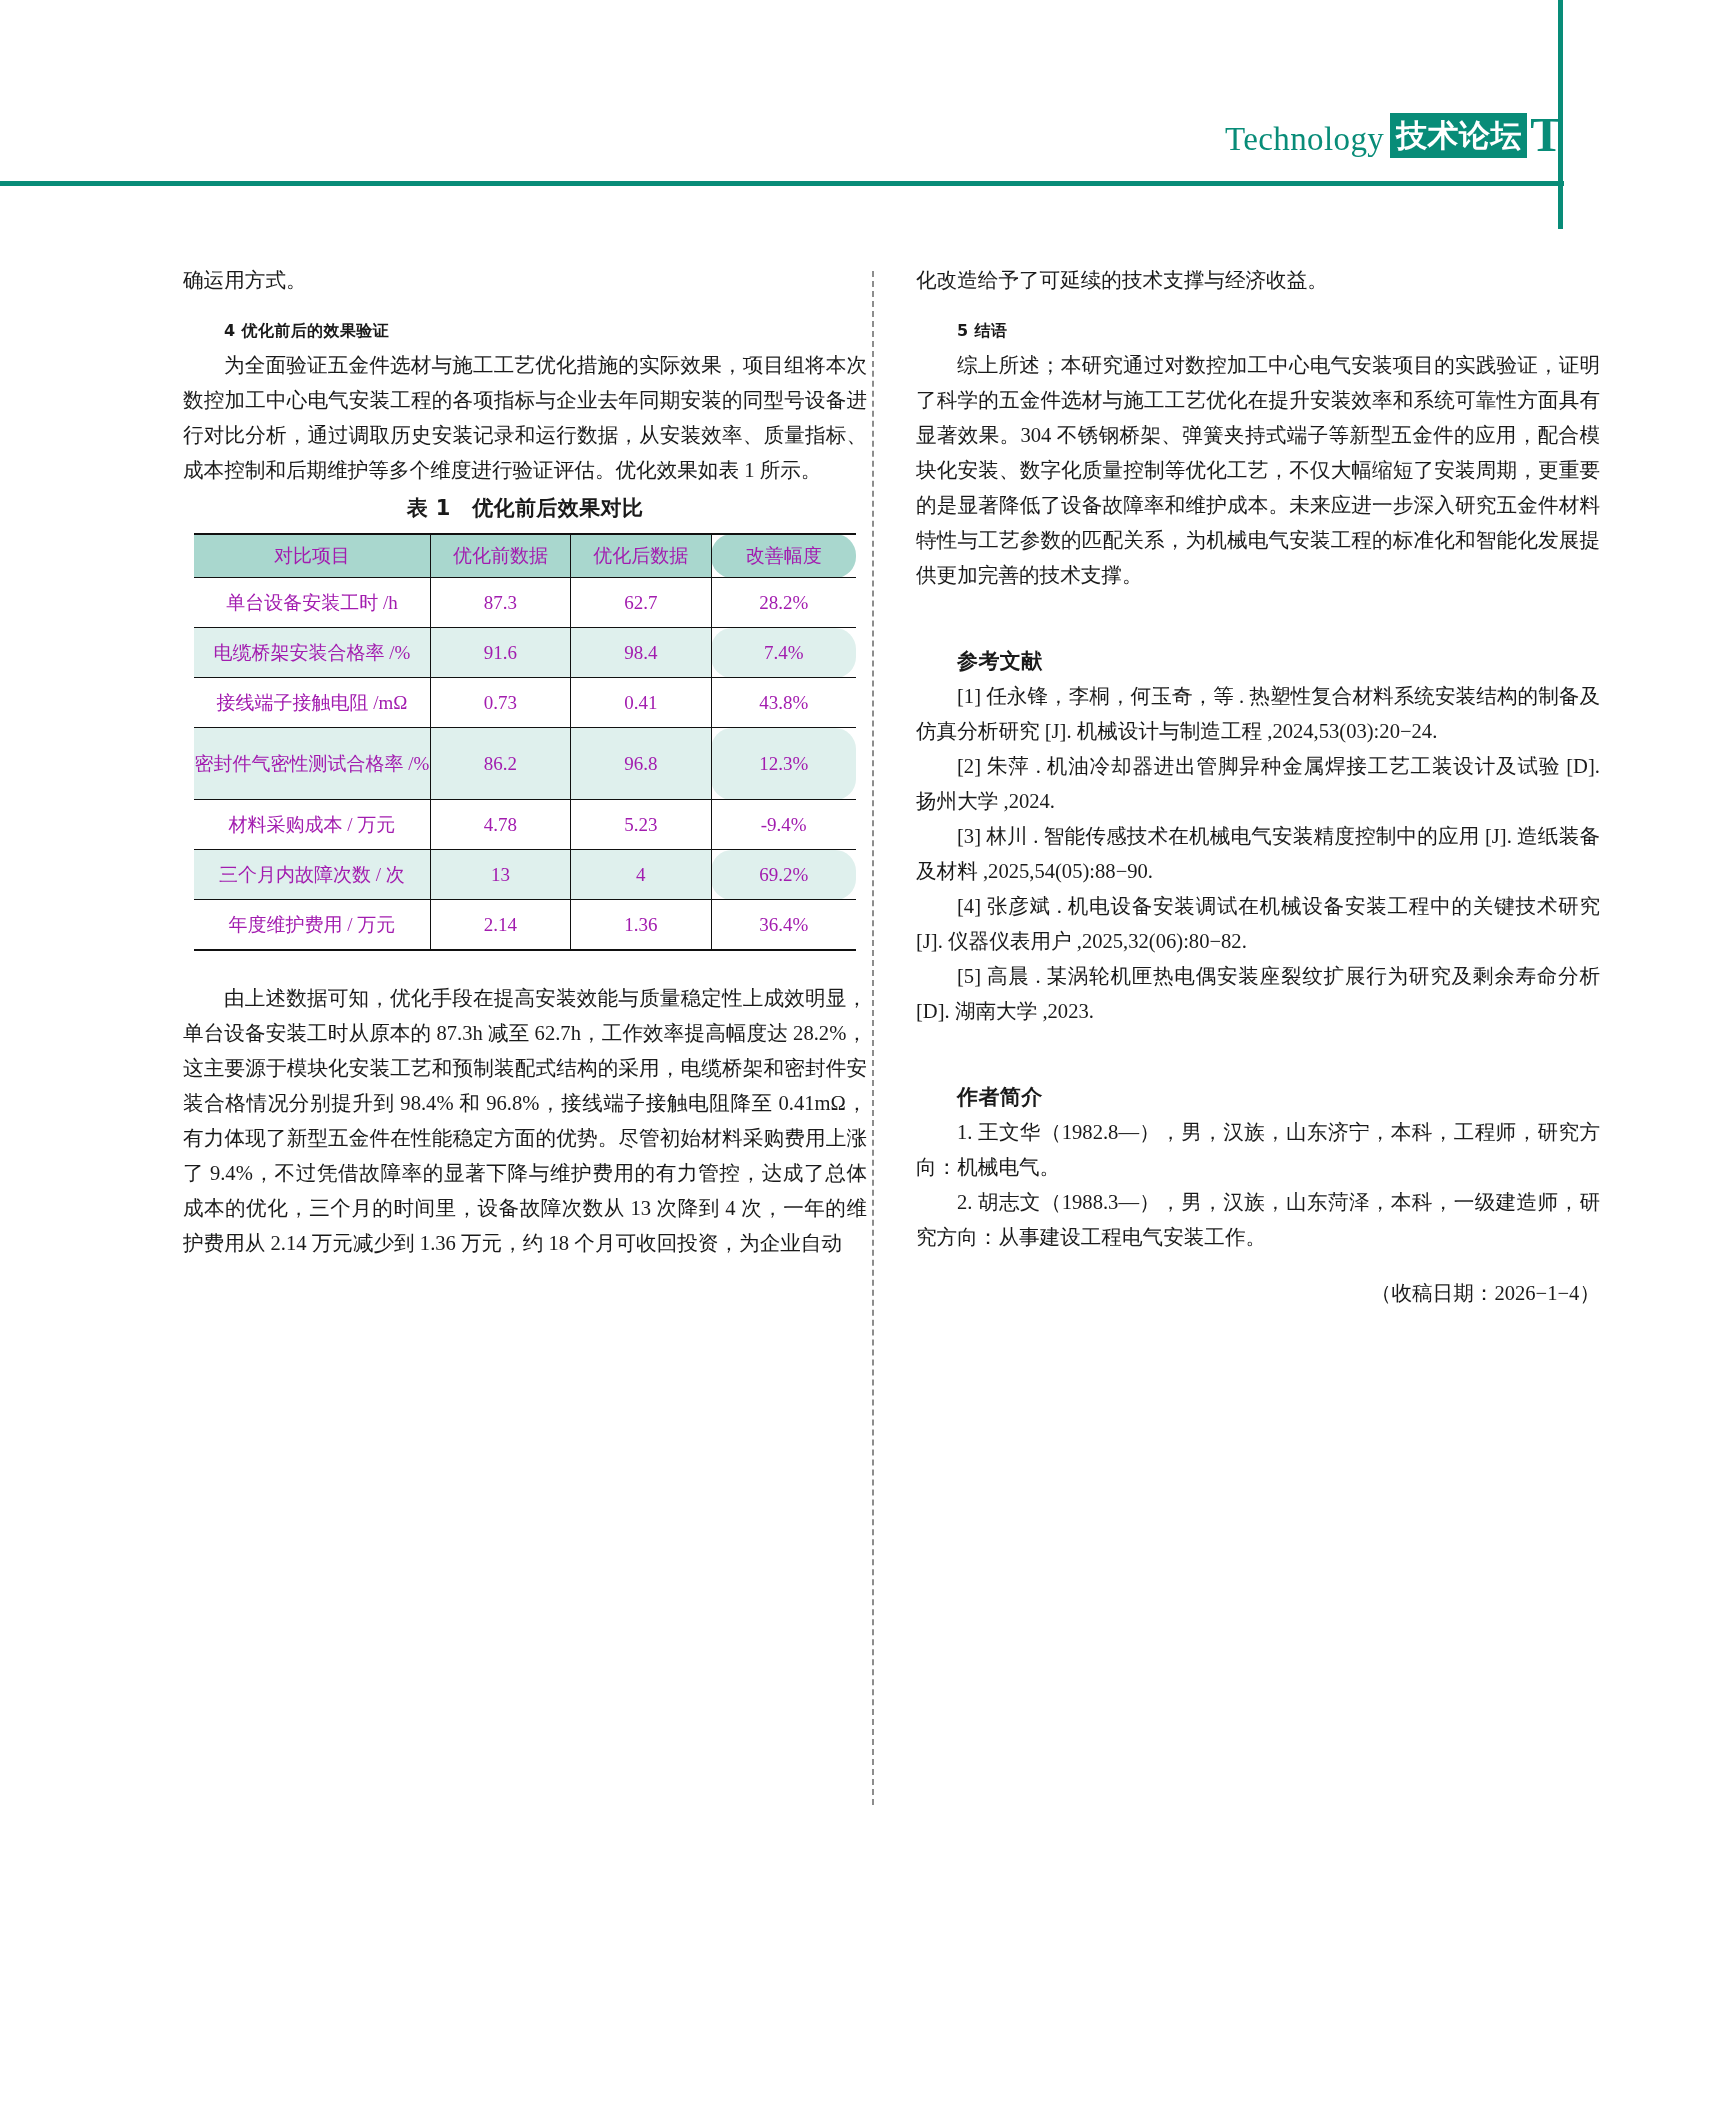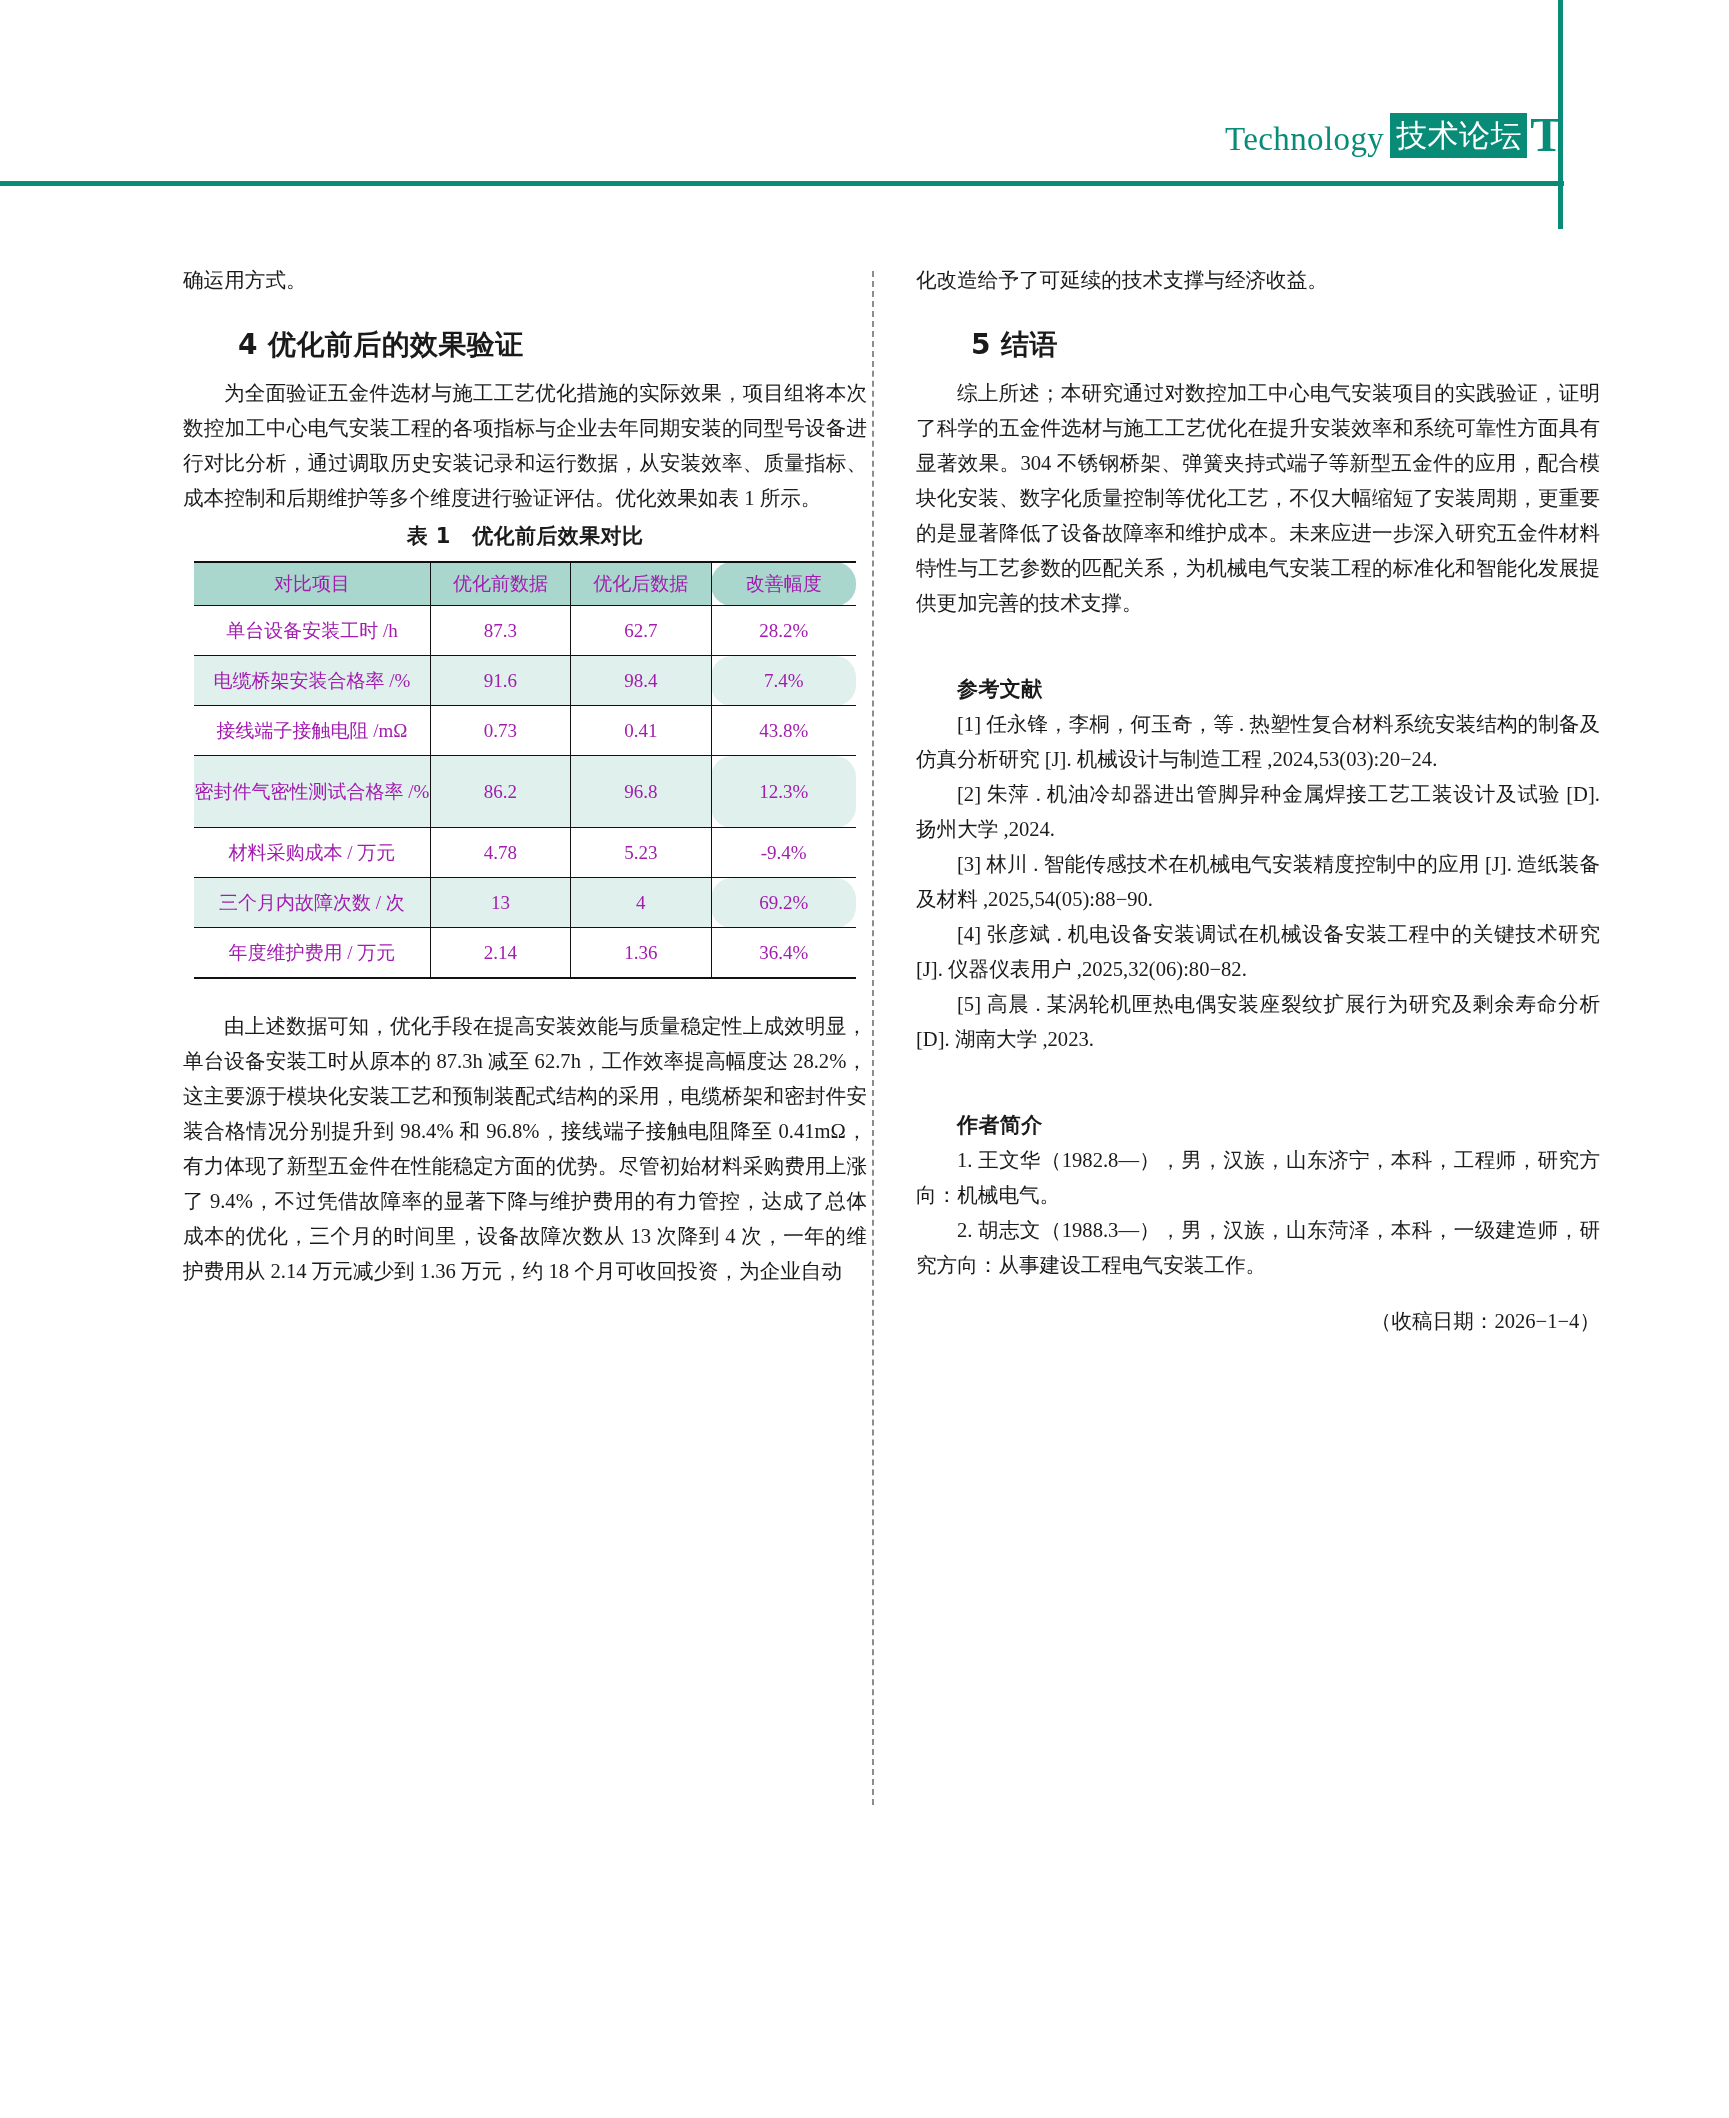--- a/index.html
+++ b/index.html
@@ -24,21 +24,21 @@
     display:flex; align-items:flex-end;
   }
   .hdr-en{
     font-family:"Liberation Serif","DejaVu Serif",serif;
     font-size:33px; color:#088c78; line-height:1;
     letter-spacing:0.4px; padding-bottom:1.7px;
   }
   .hdr-cn{
     background:#088c78; color:#ffffff;
     font-family:"DejaVu Sans","Liberation Sans",sans-serif;
-    font-weight:normal; font-size:31px; line-height:1;
+    font-weight:bold; font-size:31px; line-height:1;
     padding:7.2px 5.1px 7.2px 6px; margin-left:6px;
     letter-spacing:0.4px;
   }
   .hdr-t{
     font-family:"Liberation Serif","DejaVu Serif",serif;
     font-size:49px; font-weight:bold; color:#088c78;
     line-height:0.92; margin-left:3.4px; padding-bottom:0.8px;
   }
 
   
@@ -50,23 +50,23 @@
   .col-left{ left:183px; }
   .col-right{ left:916px; }
   .divider{
     position:absolute; left:872px; top:271px;
     width:0; height:1534px;
     border-left:2.5px dashed #8d8d8d;
   }
   p.para{ margin:0; text-indent:41px; }
   p.flush{ margin:0; text-indent:0; }
   h3.sec{
-    margin:14px; text-indent:41px;
+    margin:0; text-indent:41px;
     font-family:"DejaVu Sans","Liberation Sans",sans-serif;
-    font-weight:bold; font-size:28px; line-height:35px;
+    font-weight:bold; font-size:16px; line-height:35px;
     letter-spacing:0.4px;
   }
   h3.sec2{
     margin:0; text-indent:0;
     font-family:Liberation Serif, serif;
     font-weight:bold; font-size:21px; line-height:35px;
     letter-spacing:0.4px; padding-left:41px;
   }
   .gap-s{ height:15.3px; }
   .gap-m{ height:30px; }

